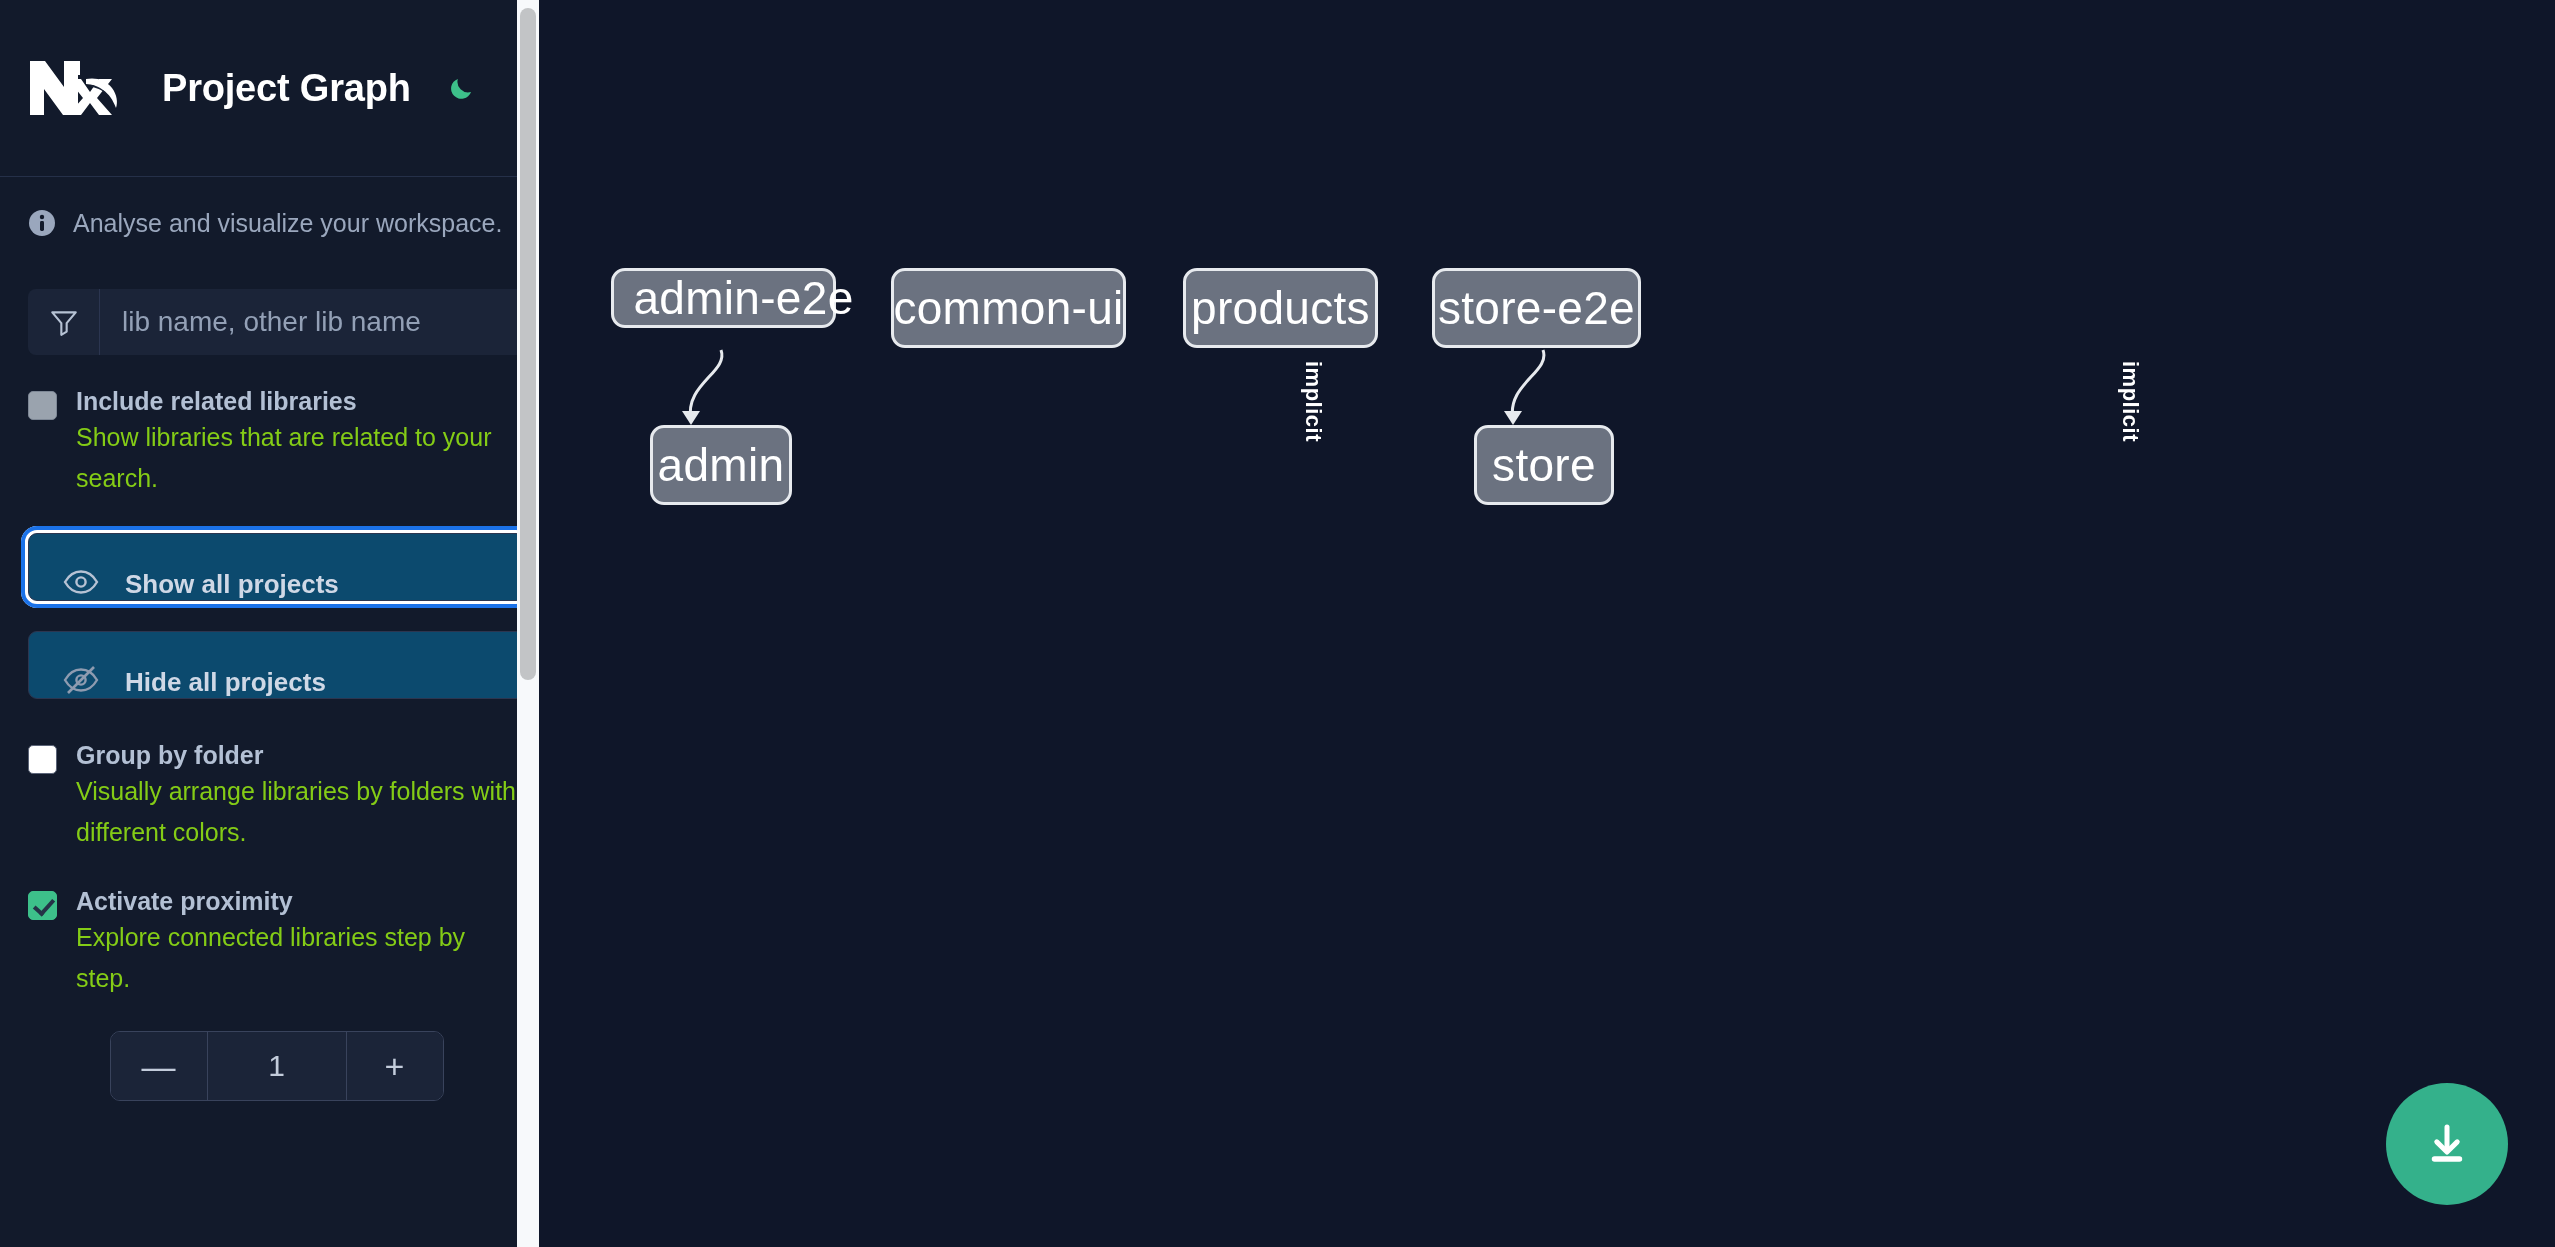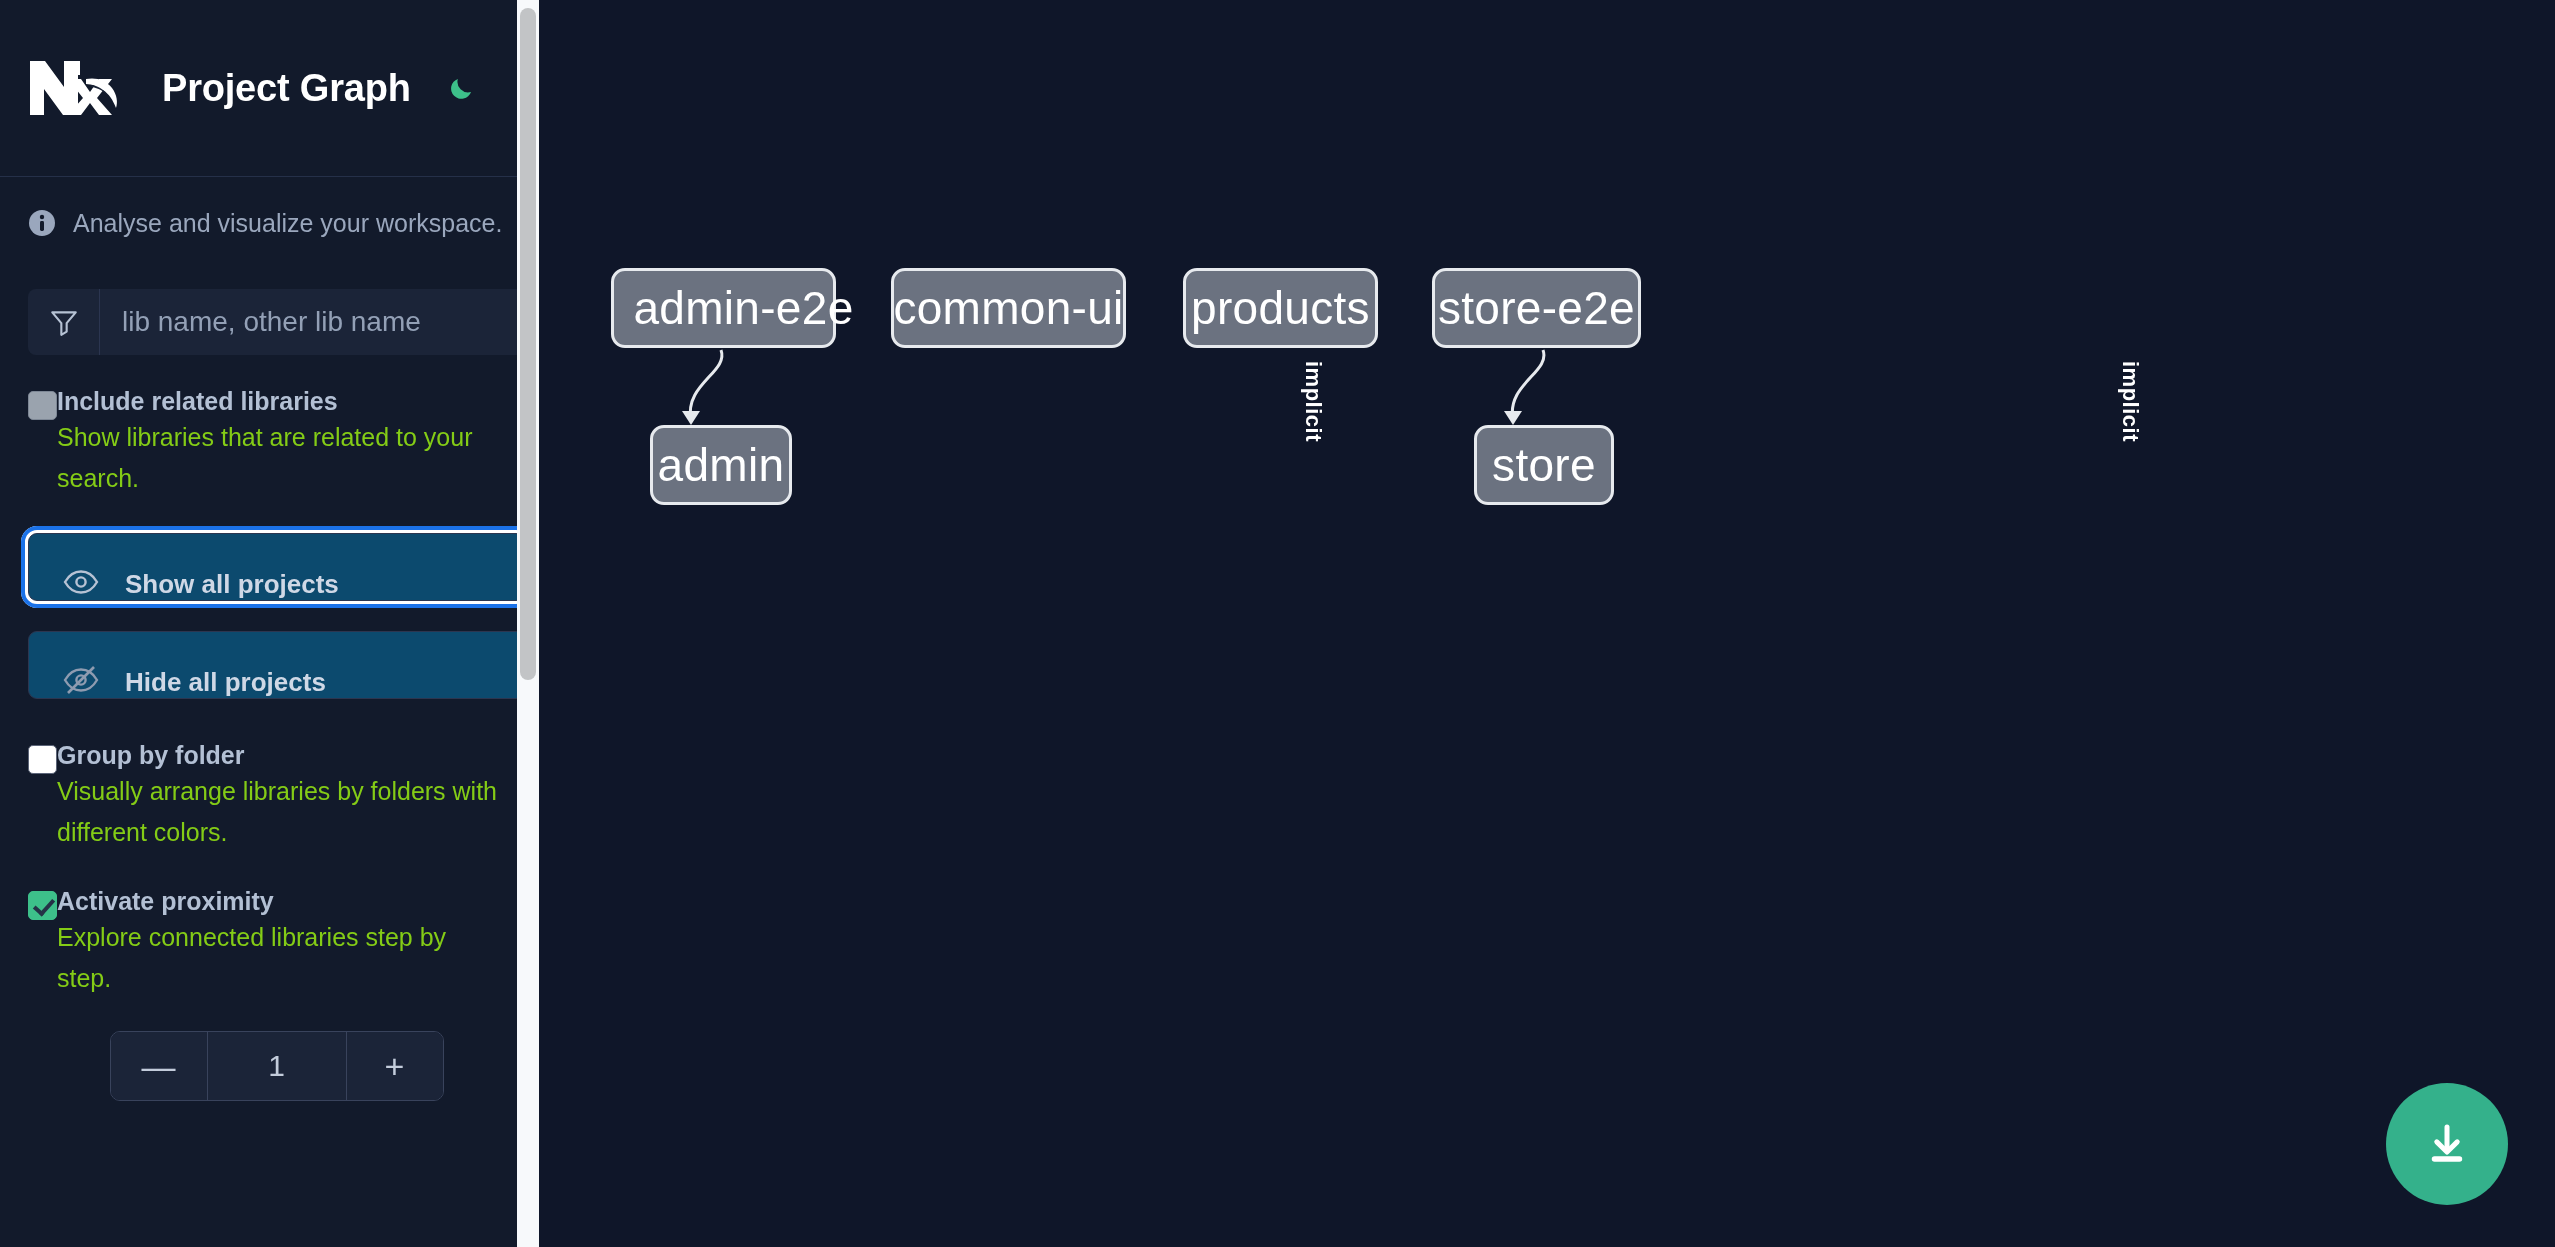--- a/index.html
+++ b/index.html
@@ -87,21 +87,21 @@
   .cb-disabled { background: #9aa3ae; border: 1px solid #7d8795; }
   .cb-empty { background: #ffffff; border: 1px solid #5b6478; }
   .cb-checked { background: #3dc08a; border: 1px solid #3dc08a; }
   .cb-checked::after {
     content: "";
     position: absolute; left: 9px; top: 3px;
     width: 8px; height: 16px;
     border: solid #253247; border-width: 0 4px 4px 0;
     transform: rotate(42deg);
   }
-  .opt-text { }
+  .opt-text { margin-left: 19px; }
   .opt-label {
     color: #b3c0d4; font-size: 25px; font-weight: bold; line-height: 32px;
   }
   .opt-desc {
     color: #84cc16; font-size: 25px; line-height: 41px; max-width: 448px;
   }
 
   .btn-row { padding: 0 28px; margin-top: 34px; }
   .big-btn {
     height: 68px; width: 100%;
@@ -322,21 +322,21 @@
       </g>
       <g fill="#e7eaee">
         <path d="M138 425 l -9 -14 l 18 0 z"></path>
         <path d="M960 425 l -9 -14 l 18 0 z"></path>
       </g>
     </svg>
 
     <div class="edge-label" style="left:773px; top:361px;">implicit</div>
     <div class="edge-label" style="left:1590px; top:361px;">implicit</div>
 
-    <div class="node" style="left:58px; top:268px; width:225px; height:80px;padding-left:40px;">admin-e2e</div>
+    <div class="node" style="left:58px; top:268px; width:225px; height:60px;padding-left:40px;">admin-e2e</div>
     <div class="node" style="left:338px; top:268px; width:235px; height:80px;">common-ui</div>
     <div class="node" style="left:630px; top:268px; width:195px; height:80px;">products</div>
     <div class="node" style="left:879px; top:268px; width:209px; height:80px;">store-e2e</div>
     <div class="node" style="left:97px; top:425px; width:142px; height:80px;">admin</div>
     <div class="node" style="left:921px; top:425px; width:140px; height:80px;">store</div>
 
     <button class="fab">
       <span>
         <svg viewBox="0 0 44 44" width="50" height="50" aria-hidden="true">
           <line x1="22" y1="8" x2="22" y2="28" stroke="#ffffff" stroke-width="4.4" stroke-linecap="round"></line>

